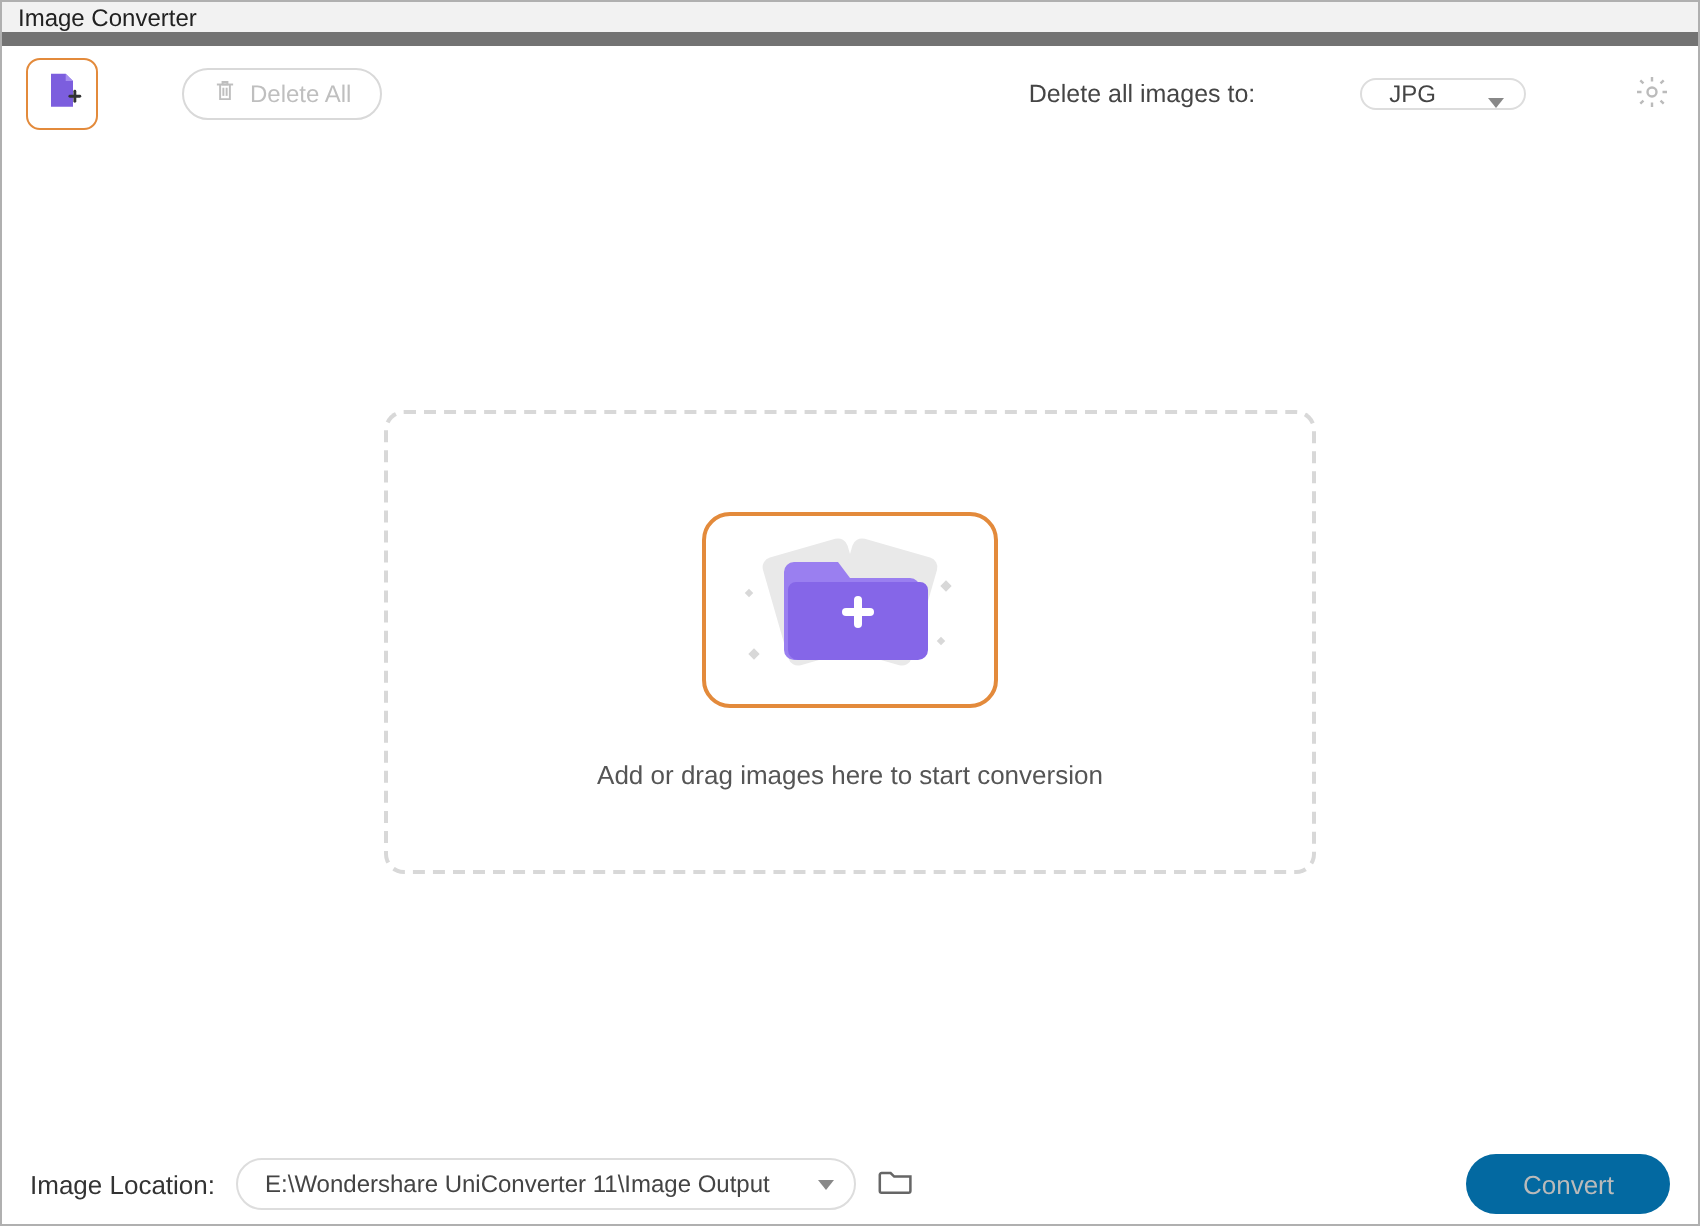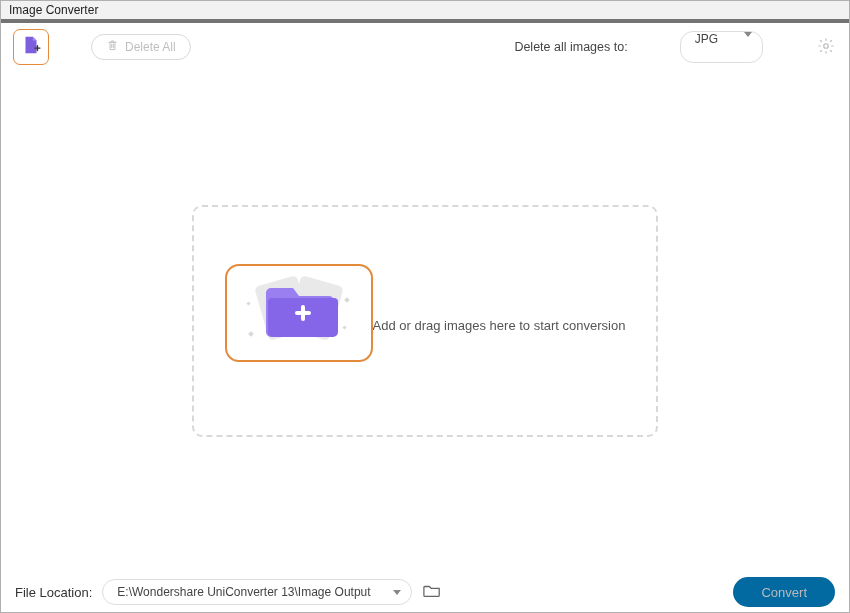--- a/index.html
+++ b/index.html
@@ -12,21 +12,21 @@
     overflow: hidden;
     border: 1px solid #b0b0b0;
     color: #333;
   }
   .titlebar {
     height: 22px;
     display: flex;
     align-items: center;
     padding: 0 6px 0 8px;
     background: #f2f2f2;
-    border-bottom: 4px solid #737373;
+    border-bottom: 7px solid #737373;
     font-size: 12px;
     color: #222;
   }
   .titlebar .spacer { flex: 1; }
   .close-btn {
     width: 22px;
     height: 22px;
     display: flex;
     align-items: center;
     justify-content: center;
@@ -67,24 +67,24 @@
     cursor: pointer;
   }
   .delete-all-btn svg { width: 13px; height: 13px; }
   .toolbar .spacer { flex: 1; }
   .convert-to-label {
     color: #454545;
     font-size: 12.5px;
   }
   .format-select {
     display: flex;
-    align-items: flex-start;
+    align-items: flex-end;
     border: 1px solid #ddd;
     border-radius: 13px;
-    height: 32px;
+    height: 16px;
     padding: 0 10px 0 14px;
     gap: 26px;
     font-size: 12px;
     color: #444;
     cursor: pointer;
     margin-left: 10px;
     background: #fff;
   }
   .chev {
     width: 0; height: 0;
@@ -110,20 +110,21 @@
     display: flex;
     align-items: center;
     justify-content: center;
   }
   .dropzone {
     width: 466px;
     height: 232px;
     border: 2px dashed #d8d8d8;
     border-radius: 10px;
     display: flex;
+    flex-direction: column;
     align-items: center;
     justify-content: center;
     padding-top: 10px;
   }
   .drop-illustration {
     width: 148px;
     height: 98px;
     border: 2px solid #e38a3b;
     border-radius: 14px;
     display: flex;
@@ -268,23 +269,23 @@
           <path d="M118 64 l3 0 l0 3 l-3 0 Z" fill="#d8d8d8" transform="rotate(45 119.5 65.5)"></path>
           <path d="M120 36 l4 0 l0 4 l-4 0 Z" fill="#d8d8d8" transform="rotate(45 122 38)"></path>
         </svg>
       </span>
     </div>
     <div class="drop-text">Add or drag images here to start conversion</div>
   </div>
 </div>
 
 <div class="footer">
-  <span class="file-loc-label">File Location:</span>
+  <span class="file-loc-label">Image Location:</span>
   <div class="loc-select">
-    <span style="white-space:nowrap;overflow:hidden;text-overflow:ellipsis;">E:\Wondershare UniConverter 13\Image Output</span>
+    <span style="white-space:nowrap;overflow:hidden;text-overflow:ellipsis;">E:\Wondershare UniConverter 11\Image Output</span>
     <span class="chev"></span>
   </div>
   <div class="folder-btn">
     <span>
       <svg viewBox="0 0 20 16" fill="none" stroke="#666" stroke-width="1.4">
         <path d="M2 3 h5 l2 2 h9 v8 a1 1 0 0 1 -1 1 h-15 a1 1 0 0 1 -1 -1 v-9 a1 1 0 0 1 1 -1 Z"></path>
       </svg>
     </span>
   </div>
   <div class="spacer"></div>

